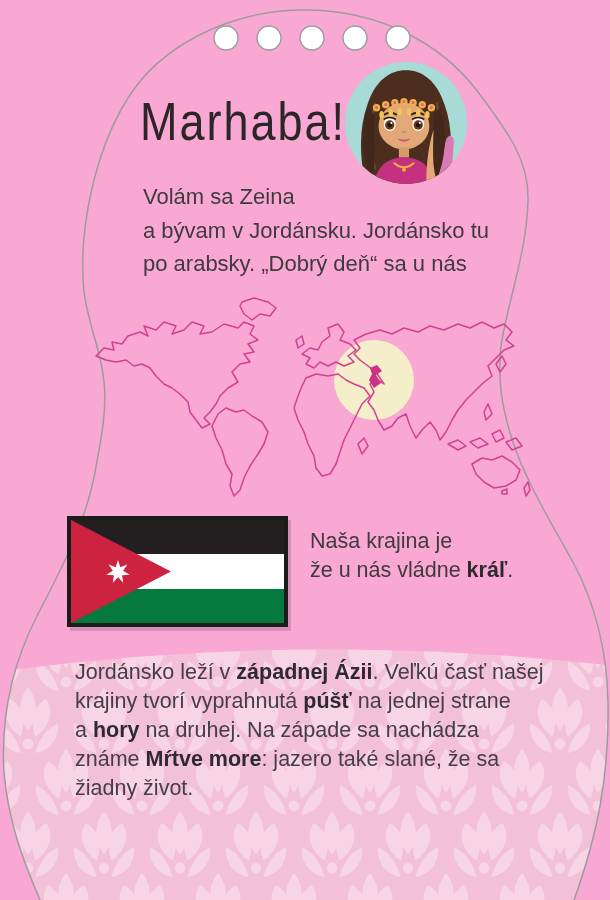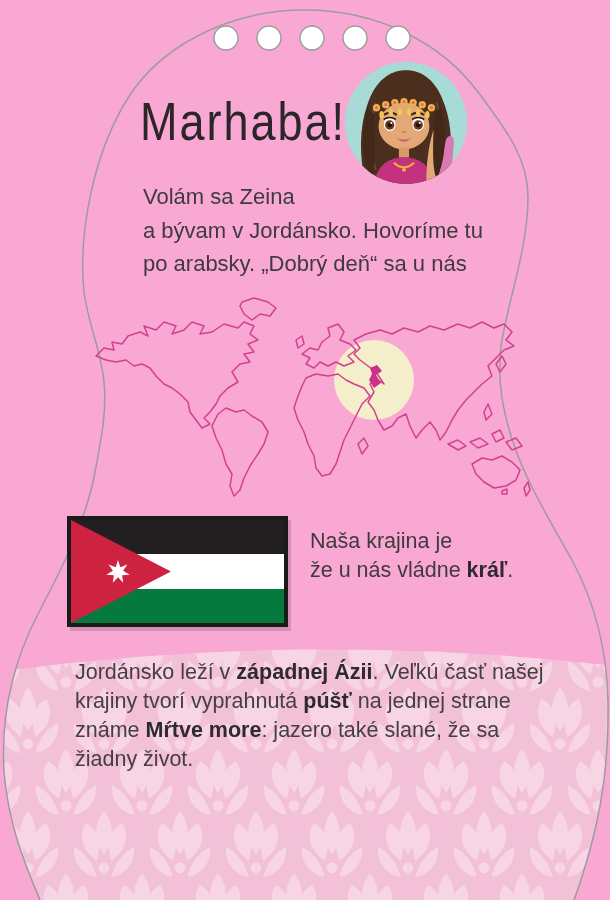--- a/index.html
+++ b/index.html
@@ -175,21 +175,21 @@
         <ellipse cx="72" cy="50" rx="2.2" ry="3.8" fill="#f3c553"></ellipse>
           <ellipse cx="81" cy="52" rx="2.2" ry="3.8" fill="#f3c553"></ellipse>
       </g>
       <path d="M22 44 C15 70 17 96 26 116 C32 98 28 72 29 52 Z" fill="#42281a"></path>
       <path d="M94 44 C101 70 99 96 90 116 C84 98 88 72 87 52 Z" fill="#42281a"></path>
     </svg>
   </div>
 
   <div class="abs bodytext intro">
       <div class="tline"><span>Volám sa Zeina</span></div>
-      <div class="tline"><span>a bývam v Jordánsko. Hovoríme tu</span></div>
+      <div class="tline"><span>a bývam v Jordánsku. Jordánsko tu</span></div>
       <div class="tline"><span>po arabsky. „Dobrý deň“ sa u nás</span></div>
     </div>
 
   <svg class="abs" style="left:92px;top:292px" width="440" height="214" viewBox="0 0 440 214">
     <circle cx="282" cy="88" r="40" fill="#f4efca"></circle>
     <g fill="none" stroke="#d2418f" stroke-width="1.5" stroke-linejoin="round" stroke-linecap="round">
       <path d="M4 64 L12 56 L22 58 L20 50 L30 52 L36 44 L48 40 L56 44 L52 34 L64 38 L72 30 L84 34 L80 42 L92 38 L100 30 L112 34 L108 42 L120 40 L132 32 L146 36 L152 30 L162 34 L158 42 L166 48 L156 52 L162 60 L152 62 L158 70 L148 72 L140 80 L146 90 L136 96 L128 104 L124 112 L118 120 L112 126 L118 132 L110 136 L104 128 L98 120 L96 110 L88 102 L80 96 L72 92 L64 84 L58 76 L50 72 L42 74 L34 68 L24 70 L14 68 Z"></path>
       <path d="M150 10 L162 6 L176 10 L184 16 L178 24 L168 22 L160 28 L152 22 L148 14 Z"></path>
       <path d="M126 122 L134 116 L144 120 L152 118 L160 124 L170 130 L176 140 L172 152 L166 162 L158 174 L152 186 L148 198 L142 204 L138 194 L140 182 L134 172 L130 158 L124 146 L120 134 Z"></path>
       <path d="M210 62 L218 56 L226 58 L230 50 L238 44 L236 36 L246 32 L252 40 L248 48 L258 52 L264 58 L256 64 L262 70 L252 74 L244 70 L236 74 L228 70 L222 76 L214 72 L218 66 Z"></path>
@@ -218,17 +218,18 @@
   </div>
 
   <div class="abs bodytext flagcap">
       <div class="tline"><span>Naša krajina je</span></div>
       <div class="tline"><span>že u nás vládne </span><span class="b">kráľ</span><span>.</span></div>
     </div>
 
   <div class="abs bodytext facts">
       <div class="tline"><span>Jordánsko leží v </span><span class="b">západnej Ázii</span><span>. Veľkú časť našej</span></div>
       <div class="tline"><span>krajiny tvorí vyprahnutá </span><span class="b">púšť</span><span> na jednej strane</span></div>
+      <div class="tline"><span>a </span><span class="b">hory</span><span> na druhej. Na západe sa nachádza</span></div>
       <div class="tline"><span>známe </span><span class="b">Mŕtve more</span><span>: jazero také slané, že sa</span></div>
       <div class="tline"><span>žiadny život.</span></div>
     </div>
 
 </div>
 
 </body></html>

